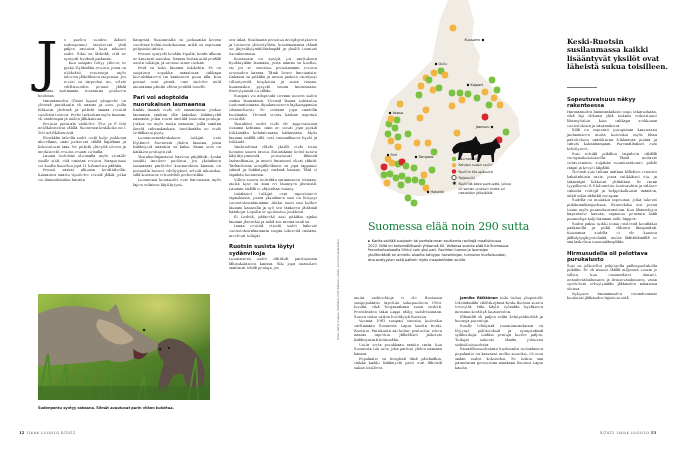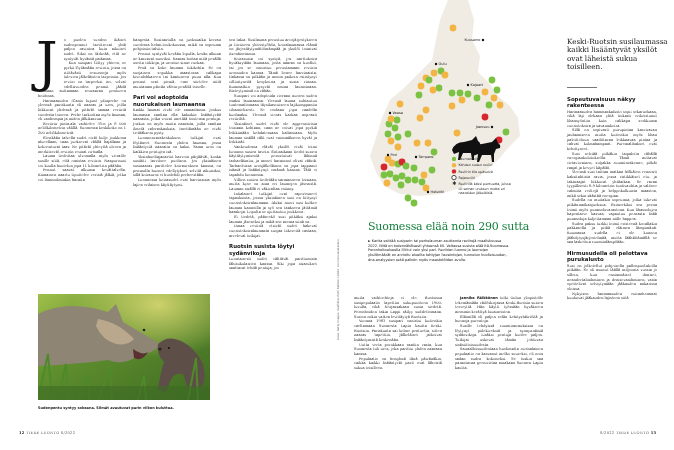--- a/index.html
+++ b/index.html
@@ -10,21 +10,21 @@
   .col p.first { text-indent: 0; }
   .subhead { font-family: "DejaVu Sans", sans-serif; font-weight: bold; font-size: 5.4px; line-height: 6.4px; color: #111; margin: 5px 0 1px; text-align: left; }
   .dropcap { float: left; font-family: "DejaVu Serif", serif; font-size: 54px; line-height: 44px; margin: 3px 6px 0 -2px; color: #111; }
   .photo { position: absolute; left: 38px; top: 294px; width: 172px; height: 106px; overflow: hidden; border-radius: 0; }
   .caption { position: absolute; left: 38px; top: 406px; font-family: "DejaVu Sans", sans-serif; font-size: 3.5px; color: #222; font-weight: bold; }
   .folio { position: absolute; font-family: "DejaVu Serif", serif; font-size: 3.6px; color: #555; letter-spacing: 0.3px; }
   .folio b { color: #111; }
   .credit { position: absolute; left: 336px; top: 340px; transform: rotate(-90deg); transform-origin: left top; font-family: "DejaVu Sans", sans-serif; font-size: 2.8px; color: #666; white-space: nowrap; }
   .map-title { position: absolute; left: 368px; top: 220px; font-family: "DejaVu Serif", serif; font-size: 11px; color: #15803d; letter-spacing: -0.2px; }
   .map-text { position: absolute; left: 368px; top: 239px; width: 142px; font-family: "DejaVu Sans", sans-serif; font-size: 3.5px; line-height: 4.7px; color: #222; }
-  .pull { position: absolute; left: 567px; top: 38px; width: 105px; font-family: "DejaVu Serif", serif; font-weight: normal; font-size: 7.2px; line-height: 8.3px; color: #111; }
+  .pull { position: absolute; left: 567px; top: 38px; width: 105px; font-family: "DejaVu Serif", serif; font-weight: bold; font-size: 7.2px; line-height: 8.3px; color: #111; }
   .pull-rule { position: absolute; left: 567px; top: 87px; width: 30px; height: 0.6px; background: #777; }
   .byline-name { font-family: "DejaVu Sans", sans-serif; font-weight: bold; color: #111; }
   svg text { font-family: "DejaVu Sans", sans-serif; }
 </style>
 </head>
 <body>
 
 <div class="col" style="left:38px; top:38px; width:88px;">
   <span class="dropcap">J</span>
   <p class="first">o puolen vuoden ikäiset sudenpennut tarvitsevat yhtä paljon ravintoa kuin aikuiset sudet. Siksi on tärkeää, että ne syntyvät hyvässä paikassa.</p>

